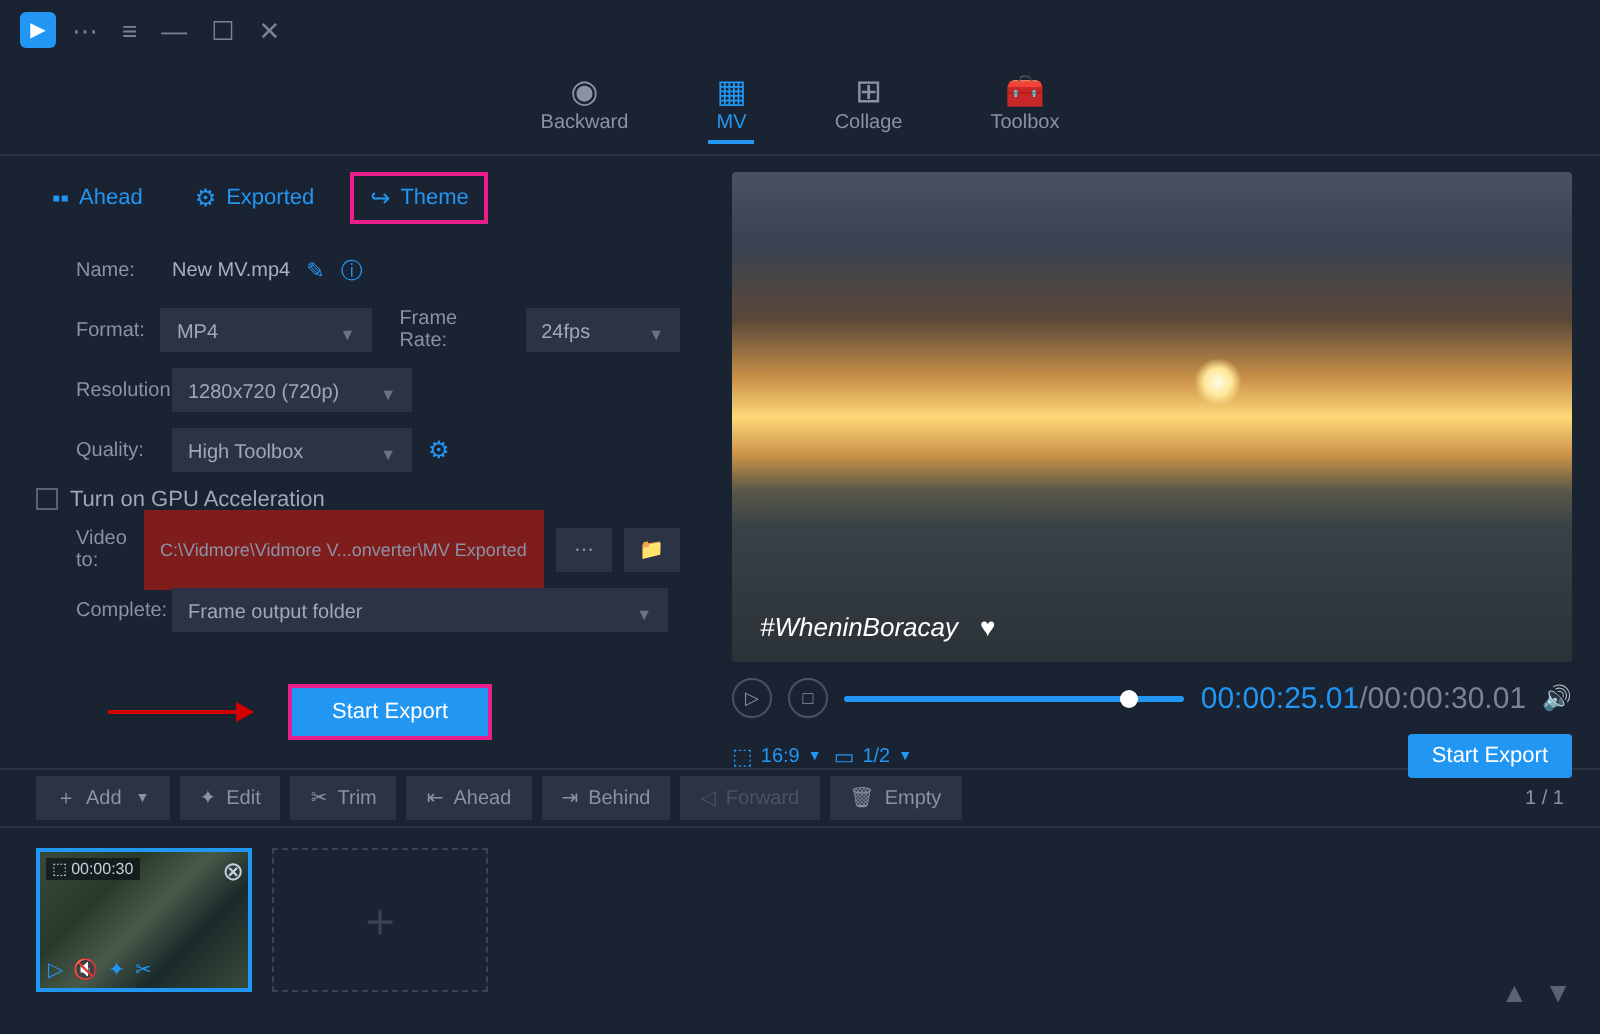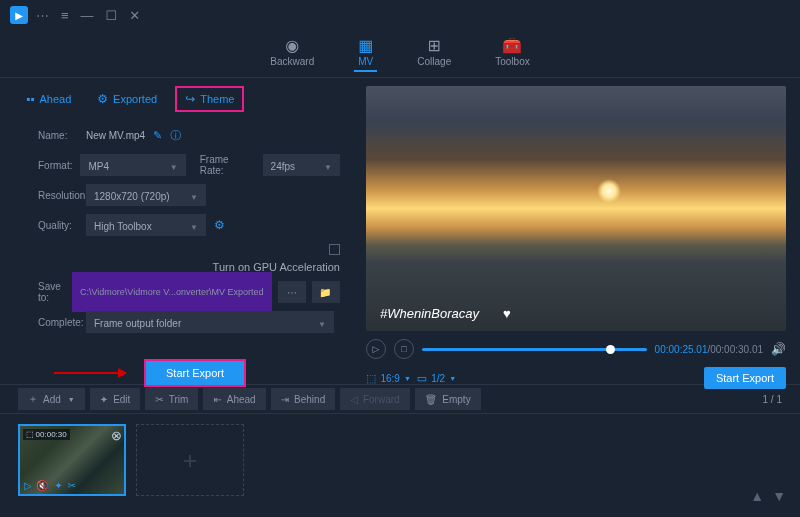--- a/index.html
+++ b/index.html
@@ -32,43 +32,43 @@
 .formrow .editicon { color: #2196f3; cursor: pointer; font-size: 11px; }
 
 .sel { background: #2a3444; border: none; color: #a0a8b8; padding: 4px 8px; font-size: 10px; height: 22px; display: flex; align-items: flex-end; justify-content: space-between; cursor: pointer; }
 .sel .arrow { font-size: 8px; color: #6a7285; }
 .sel.w120 { width: 120px; }
 .sel.w85 { width: 85px; gap: 29px; }
 .sel.w248 { width: 248px; }
 .gearicon { color: #2196f3; cursor: pointer; font-size: 12px; }
 .lbl2 { color: #8a92a5; font-size: 10px; margin-left: 6px; width: 64px; }
 
-.chk { display: flex; align-items: flex-end; gap: 6px; margin: 6px 0; flex-direction: column; }
+.chk { display: flex; align-items: flex-start; gap: 6px; margin: 6px 0; }
 .chk .box { width: 11px; height: 11px; border: 1px solid #5a6275; }
 
 .pathrow { display: flex; align-items: center; gap: 6px; }
-.pathbox { background: #4c1d95; padding: 4px 8px; font-size: 9px; color: #8a92a5; width: 200px; height: 40px; display: flex; align-items: center; overflow: hidden; white-space: nowrap; }
+.pathbox { background: #7f1d1d; padding: 4px 8px; font-size: 9px; color: #8a92a5; width: 200px; height: 40px; display: flex; align-items: center; overflow: hidden; white-space: nowrap; }
 .pathbtn { width: 28px; height: 22px; background: #2a3444; display: flex; align-items: center; justify-content: center; cursor: pointer; color: #8a92a5; font-size: 10px; }
 
 .arrowpoint { margin: 24px 0 0 36px; display: flex; align-items: center; }
 .redarrow { width: 72px; height: 2px; background: #d40000; position: relative; }
 .redarrow::after { content: ''; position: absolute; right: -1px; top: -4px; border-left: 9px solid #d40000; border-top: 5px solid transparent; border-bottom: 5px solid transparent; }
 .startbtn { margin-left: 18px; background: #2196f3; color: #fff; padding: 6px 20px; border: 2px solid #e91e8c; cursor: pointer; font-size: 11px; }
 
 .preview { flex: 1; padding: 8px 14px 8px 8px; position: relative; }
 .video { width: 100%; height: 245px; background: linear-gradient(180deg, #4a5262 0%, #3a4252 15%, #5a4838 30%, #c89048 42%, #ffd878 50%, #c89048 58%, #5a5848 65%, #3a4248 72%, #2a3238 100%); border-radius: 2px; position: relative; overflow: hidden; }
 .sun { position: absolute; left: 55%; top: 38%; width: 24px; height: 24px; background: radial-gradient(circle, #fffbe8 0%, #ffe898 40%, transparent 70%); border-radius: 50%; }
-.wm { position: absolute; bottom: 10px; left: 14px; color: #fff; font-size: 13px; font-style: italic; display: flex; align-items: flex-start; gap: 24px; }
+.wm { position: absolute; bottom: 10px; left: 14px; color: #fff; font-size: 13px; font-style: italic; display: flex; align-items: flex-start; gap: 11px; }
 .wm .heart { font-size: 13px; }
 
 .playctrl { display: flex; align-items: center; gap: 8px; margin-top: 8px; }
 .pbtn { width: 20px; height: 20px; border: 1px solid #4a5265; border-radius: 50%; display: flex; align-items: center; justify-content: center; color: #8a92a5; cursor: pointer; font-size: 9px; }
 .slider { flex: 1; height: 3px; background: #2196f3; position: relative; border-radius: 2px; }
 .slider .thumb { position: absolute; right: 14%; top: -3px; width: 9px; height: 9px; background: #fff; border-radius: 50%; }
-.time { color: #2196f3; font-size: 10px; }
+.time { color: #2196f3; font-size: 15px; }
 .time .dur { color: #7a8295; }
 .volicon { color: #8a92a5; font-size: 12px; cursor: pointer; }
 
 .aspectrow { display: flex; align-items: center; gap: 6px; margin-top: 8px; }
 .aspsel { display: flex; align-items: center; gap: 4px; color: #2196f3; font-size: 10px; cursor: pointer; }
 .aspsel .aicon { font-size: 11px; }
 .aspsel .arrow { font-size: 7px; }
 .startexp2 { margin-left: auto; background: #2196f3; color: #fff; padding: 5px 12px; font-size: 11px; cursor: pointer; border-radius: 2px; }
 
 .toolbar { height: 30px; display: flex; align-items: center; gap: 5px; padding: 0 18px; border-top: 1px solid #2a3444; border-bottom: 1px solid #2a3444; }
@@ -171,21 +171,21 @@
       </div>
       <span class="gearicon">⚙</span>
     </div>
 
     <div class="chk">
       <div class="box"></div>
       <span>Turn on GPU Acceleration</span>
     </div>
 
     <div class="formrow">
-      <div class="lbl">Save to:</div>
+      <div class="lbl">Video to:</div>
       <div class="pathrow">
         <div class="pathbox">C:\Vidmore\Vidmore V...onverter\MV Exported</div>
         <div class="pathbtn">⋯</div>
         <div class="pathbtn">📁</div>
       </div>
     </div>
 
     <div class="formrow">
       <div class="lbl">Complete:</div>
       <div class="sel w248">

